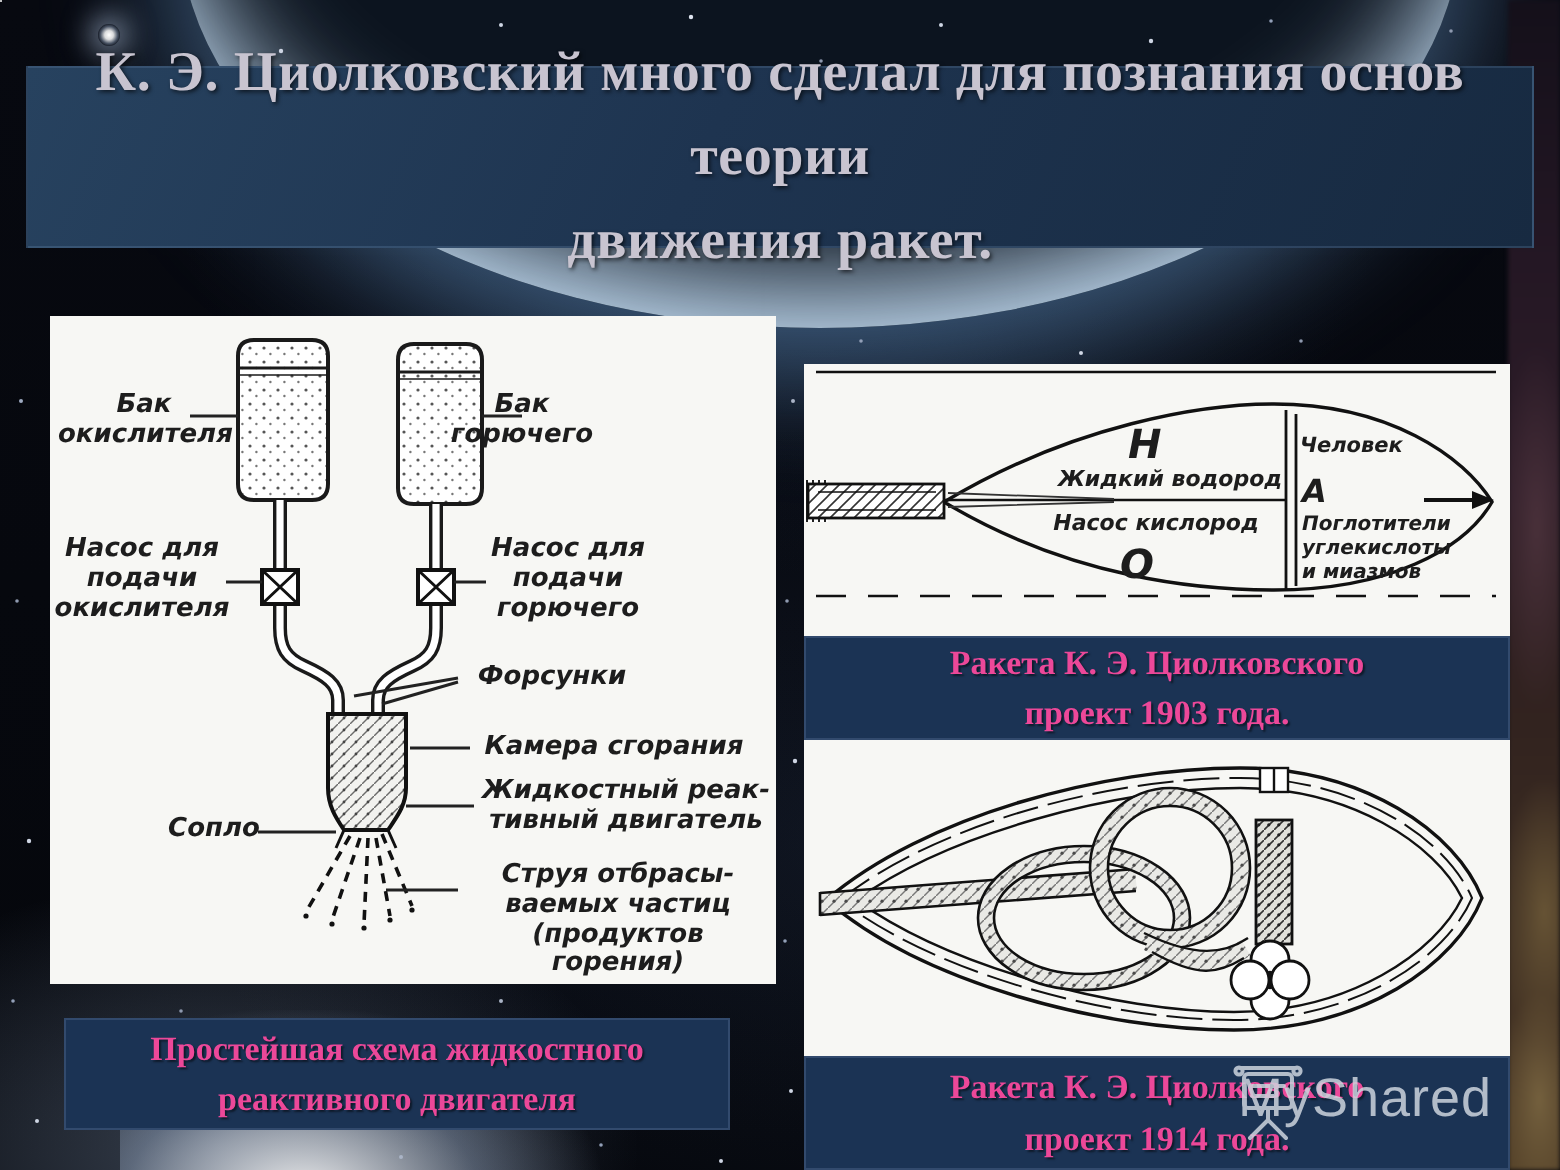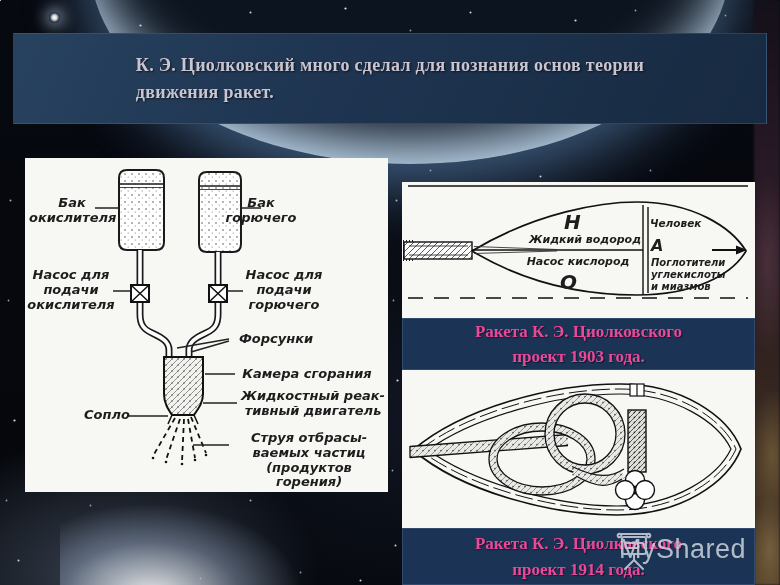--- a/index.html
+++ b/index.html
@@ -35,21 +35,21 @@
     764px 120px 0 .5px #c9b9c0,770px 200px 0 .4px #b49aa4,762px 330px 0 .5px #c9b9c0,
     772px 450px 0 .4px #cfc0a8,766px 520px 0 .5px #d8c9b0;}
   .bright-star{position:absolute;left:49px;top:12px;width:11px;height:11px;z-index:2;border-radius:50%;
     background:radial-gradient(circle,#ffffff 0%,rgba(255,255,255,.85) 28%,rgba(190,210,240,.35) 55%,transparent 75%);
     box-shadow:0 0 14px 4px rgba(200,220,250,.55);}
   
   .banner{position:absolute;left:13px;top:33px;width:754px;height:91px;z-index:3;
     background:linear-gradient(115deg,#27425f 0%,#1e3450 45%,#172a41 100%);
     border:1px solid rgba(140,170,210,.18);box-sizing:border-box;
     display:flex;align-items:center;justify-content:center;}
-  .banner .t{white-space:pre-line;font-weight:bold;font-size:18px;line-height:1.5;
+  .banner .t{white-space:pre-line;text-align:center;font-weight:bold;font-size:28px;line-height:1.5;
     color:#c8c4d0;letter-spacing:.3px;text-shadow:1px 1px 2px rgba(0,0,0,.65);}
   
   .panel{position:absolute;background:#f7f7f4;z-index:3;}
   #panel-engine{left:25px;top:158px;width:363px;height:334px;}
   #panel-1903{left:402px;top:182px;width:353px;height:136px;}
   #panel-1914{left:402px;top:370px;width:353px;height:158px;}
   .capbox{position:absolute;z-index:4;background:#1b3354;border:1px solid rgba(130,160,200,.22);
     box-sizing:border-box;display:flex;align-items:center;justify-content:center;}
   #cap-engine{left:32px;top:509px;width:333px;height:56px;}
   #cap-1903{left:402px;top:318px;width:353px;height:52px;}
@@ -262,20 +262,24 @@
         <circle cx="233" cy="110" r="9.5"></circle>
           <circle cx="233" cy="130" r="9.5"></circle>
         <circle cx="223" cy="120" r="9.5"></circle>
           <circle cx="243" cy="120" r="9.5"></circle>
       </g>
       <circle cx="233" cy="117" r="1.6" fill="#111"></circle>
         <circle cx="233" cy="123" r="1.6" fill="#111"></circle>
     </svg>
   </div>
 
+  <div class="capbox" id="cap-engine">
+    <div class="t">Простейшая схема жидкостного
+реактивного двигателя</div>
+  </div>
   <div class="capbox" id="cap-1903">
     <div class="t">Ракета К. Э. Циолковского
 проект 1903 года.</div>
   </div>
   <div class="capbox" id="cap-1914">
     <div class="t">Ракета К. Э. Циолковского
 проект 1914 года.</div>
   </div>
 
   <div class="watermark">

